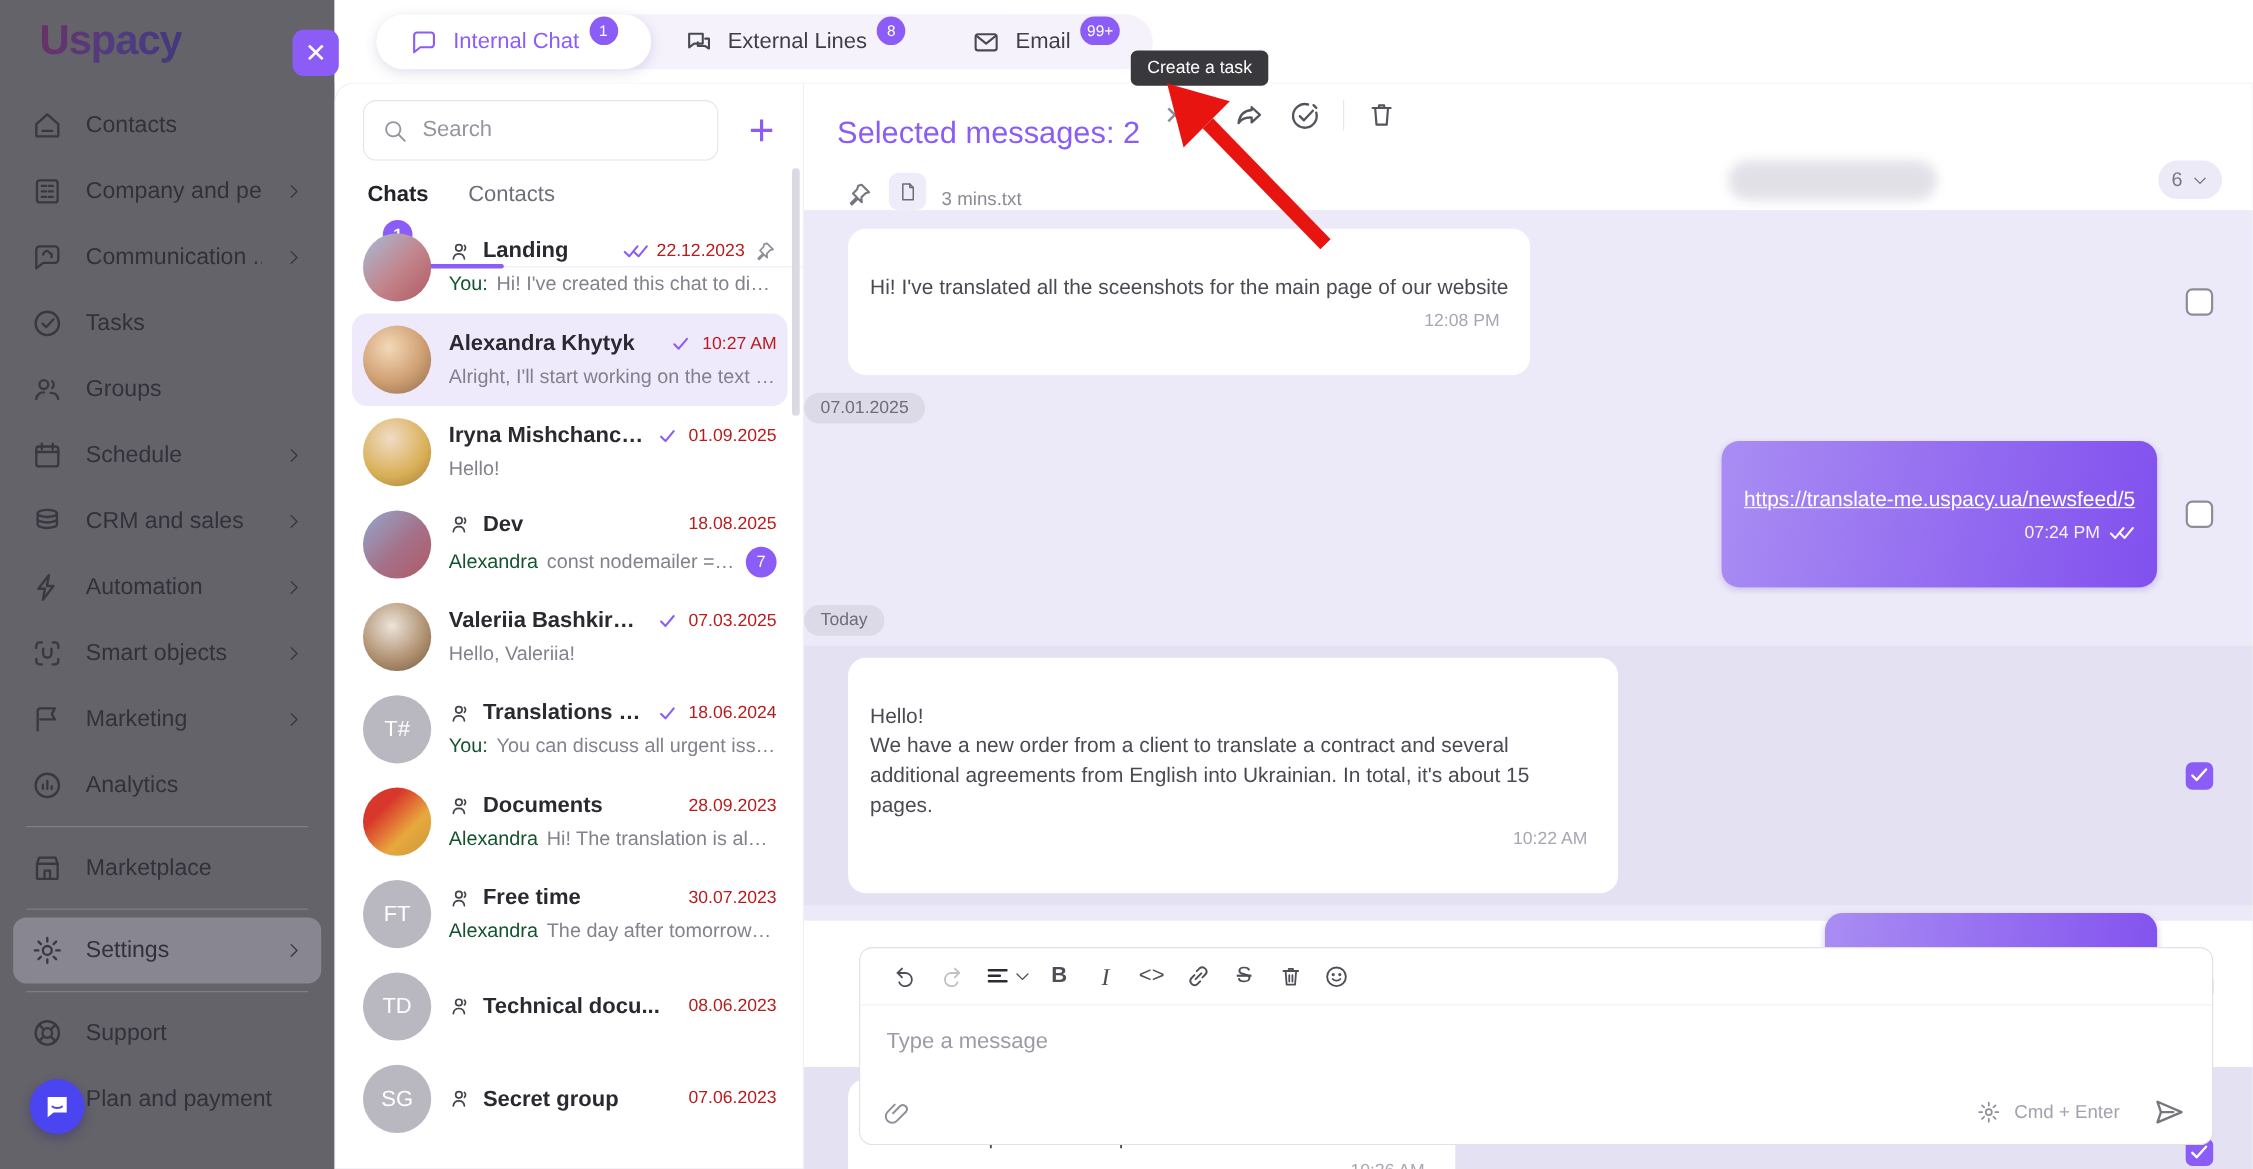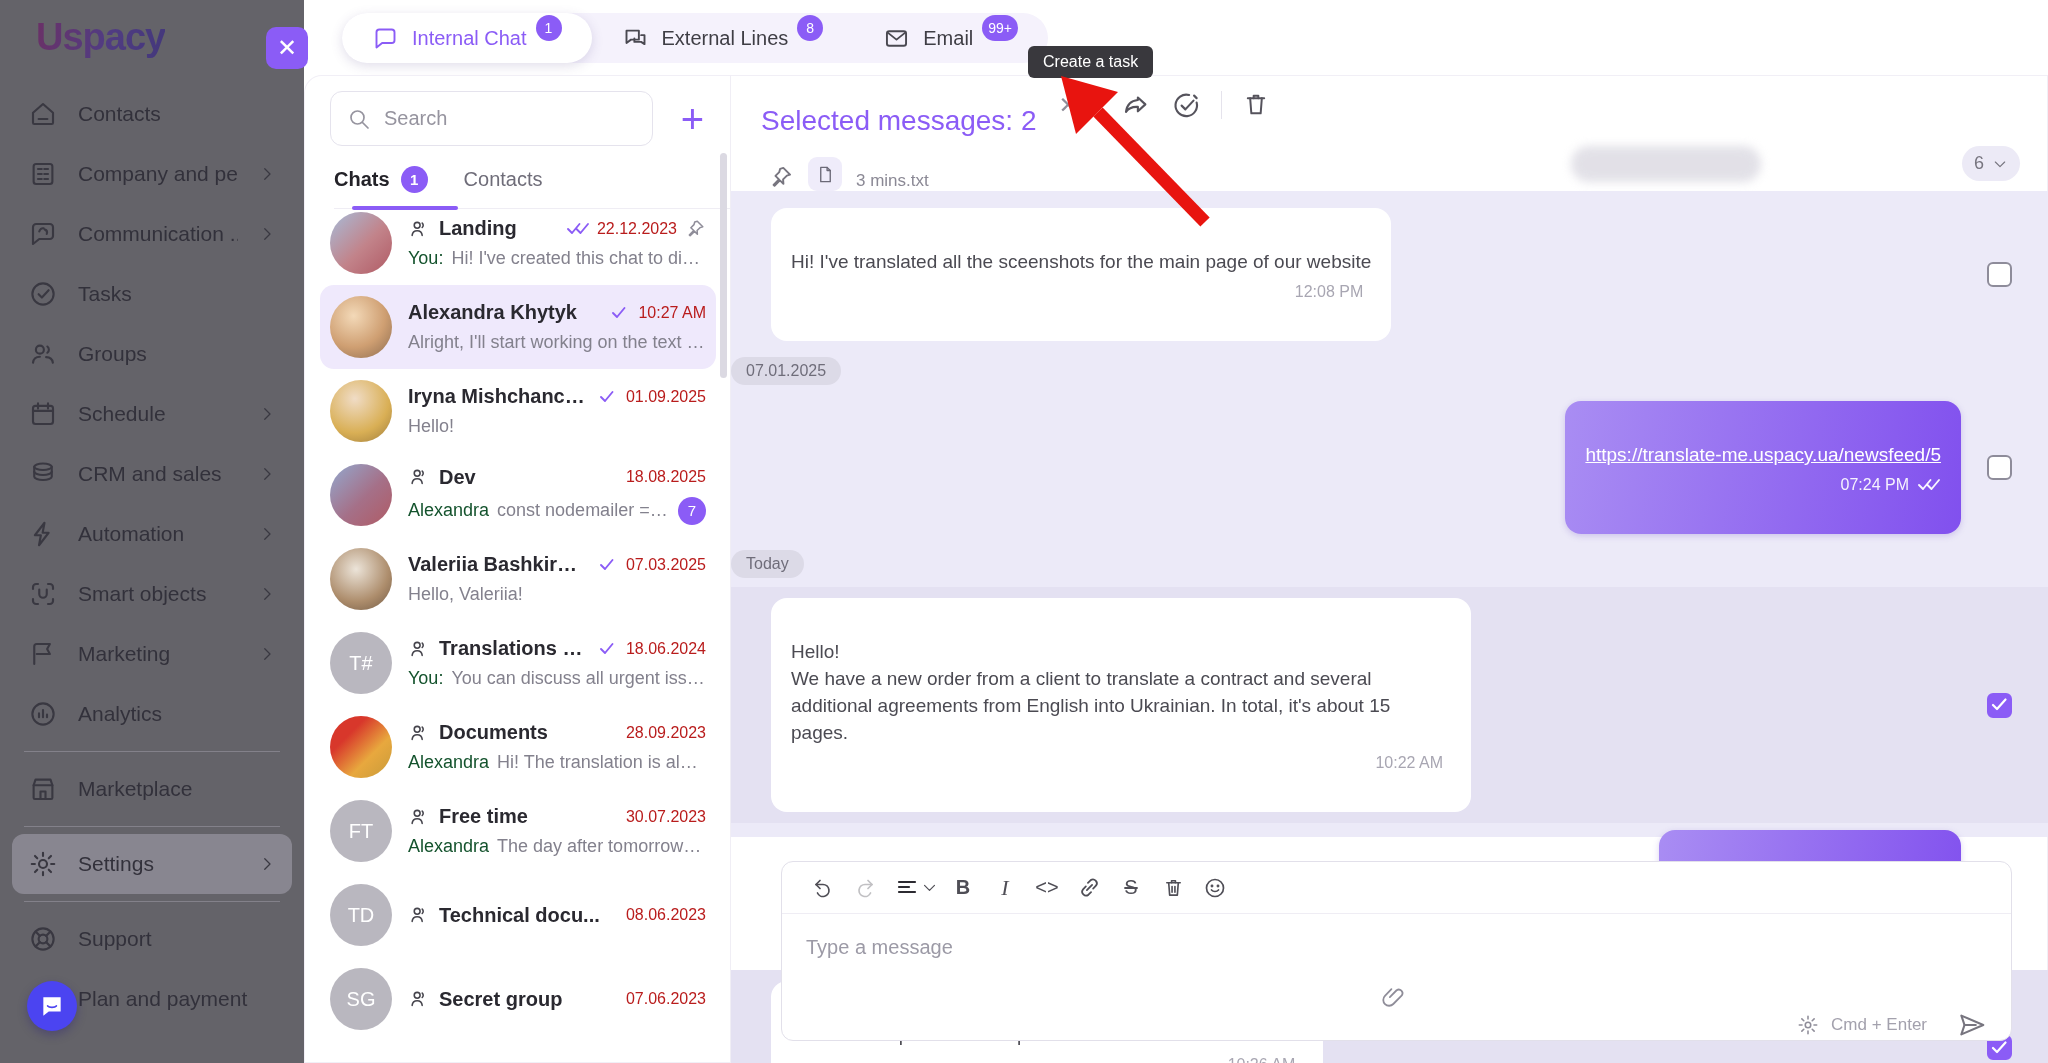--- a/index.html
+++ b/index.html
@@ -48,21 +48,21 @@
          border-top-left-radius:18px;box-shadow:0 0 0 1px #f1eff6 inset;}
 
   
   .chat-list{position:absolute;left:0;top:0;width:427px;height:988px;border-right:1px solid #f0eef5;box-sizing:border-box;}
   .search-row{margin:16px 22px 0 26px;display:flex;align-items:center;gap:24px;}
   .search-box{flex:1;height:55px;border:1px solid #e5e3ed;border-radius:12px;display:flex;align-items:center;
               gap:13px;padding:0 16px;color:#96949f;font-size:20px;box-sizing:border-box;background:#fff;}
   .search-box .s-ico{width:24px;height:24px;color:#96949f;}
   .add-btn{color:#8b5cf6;font-size:40px;font-weight:300;line-height:1;cursor:pointer;padding:0 4px;}
   .list-tabs{display:flex;gap:36px;margin:20px 0 0 30px;padding-bottom:15px;border-bottom:1px solid #efedf4;position:relative;}
-  .list-tab{font-size:20px;color:#6f6d79;display:flex;gap:11px;align-items:center;cursor:pointer;}
+  .list-tab{font-size:20px;color:#6f6d79;display:flex;gap:11px;align-items:center;cursor:pointer;flex-direction:column;}
   .list-tab.active{color:#232228;font-weight:700;}
   .lt-badge{background:#8b5cf6;color:#fff;border-radius:50%;width:27px;height:27px;display:flex;
             align-items:center;justify-content:center;font-size:15px;}
   .lt-underline{position:absolute;left:18px;bottom:-2px;width:106px;height:4px;background:#8b5cf6;border-radius:2px;}
   .chat-items{position:absolute;top:118px;left:0;right:0;bottom:0;overflow:hidden;padding:8px 14px 0 16px;}
   .chat-item{display:flex;gap:16px;padding:11px 10px;border-radius:14px;align-items:center;cursor:pointer;}
   .chat-item.selected{background:#efe9fc;}
   .avatar{width:62px;height:62px;border-radius:50%;flex:none;display:flex;align-items:center;justify-content:center;
           color:#fff;font-size:20px;}
   .ci-body{flex:1;min-width:0;}
@@ -119,21 +119,21 @@
   .composer{position:absolute;left:50px;right:36px;top:786px;height:180px;border:1px solid #e2e0ea;
             border-radius:12px;background:#fff;box-sizing:border-box;}
   .composer-toolbar{height:51px;display:flex;align-items:center;padding:0 20px;border-bottom:1px solid #efedf4;color:#4f4e56;}
   .ct-btn{width:42px;height:30px;display:flex;align-items:center;justify-content:center;cursor:pointer;font-size:20px;}
   .ct-btn.dim{opacity:.35;}
   .ct-b{font-weight:700;}
   .ct-i{font-style:italic;font-family:"Liberation Serif",serif;font-size:22px;}
   .ct-s{text-decoration:line-through;}
   .composer-input{padding:22px 24px;color:#9c9aa6;font-size:20px;}
   .composer-bottom{position:absolute;left:0;right:0;bottom:0;height:58px;display:flex;align-items:center;
-                   padding:0 24px;color:#8f8d99;flex-direction:column;}
+                   padding:0 24px;color:#8f8d99;}
   .cb-right{margin-left:auto;display:flex;align-items:center;gap:12px;}
   .cb-shortcut{font-size:17px;color:#a3a1ad;}
   .send-btn{margin-left:18px;width:30px;height:30px;color:#77757f;cursor:pointer;}
 
   
   .tooltip{position:absolute;left:1028px;top:46px;background:#39383d;color:#fff;font-size:16px;
            padding:7px 15px;border-radius:6px;z-index:30;white-space:nowrap;}
   .arrow-svg{position:absolute;left:0;top:0;z-index:40;pointer-events:none;}
 </style>
 </head>

